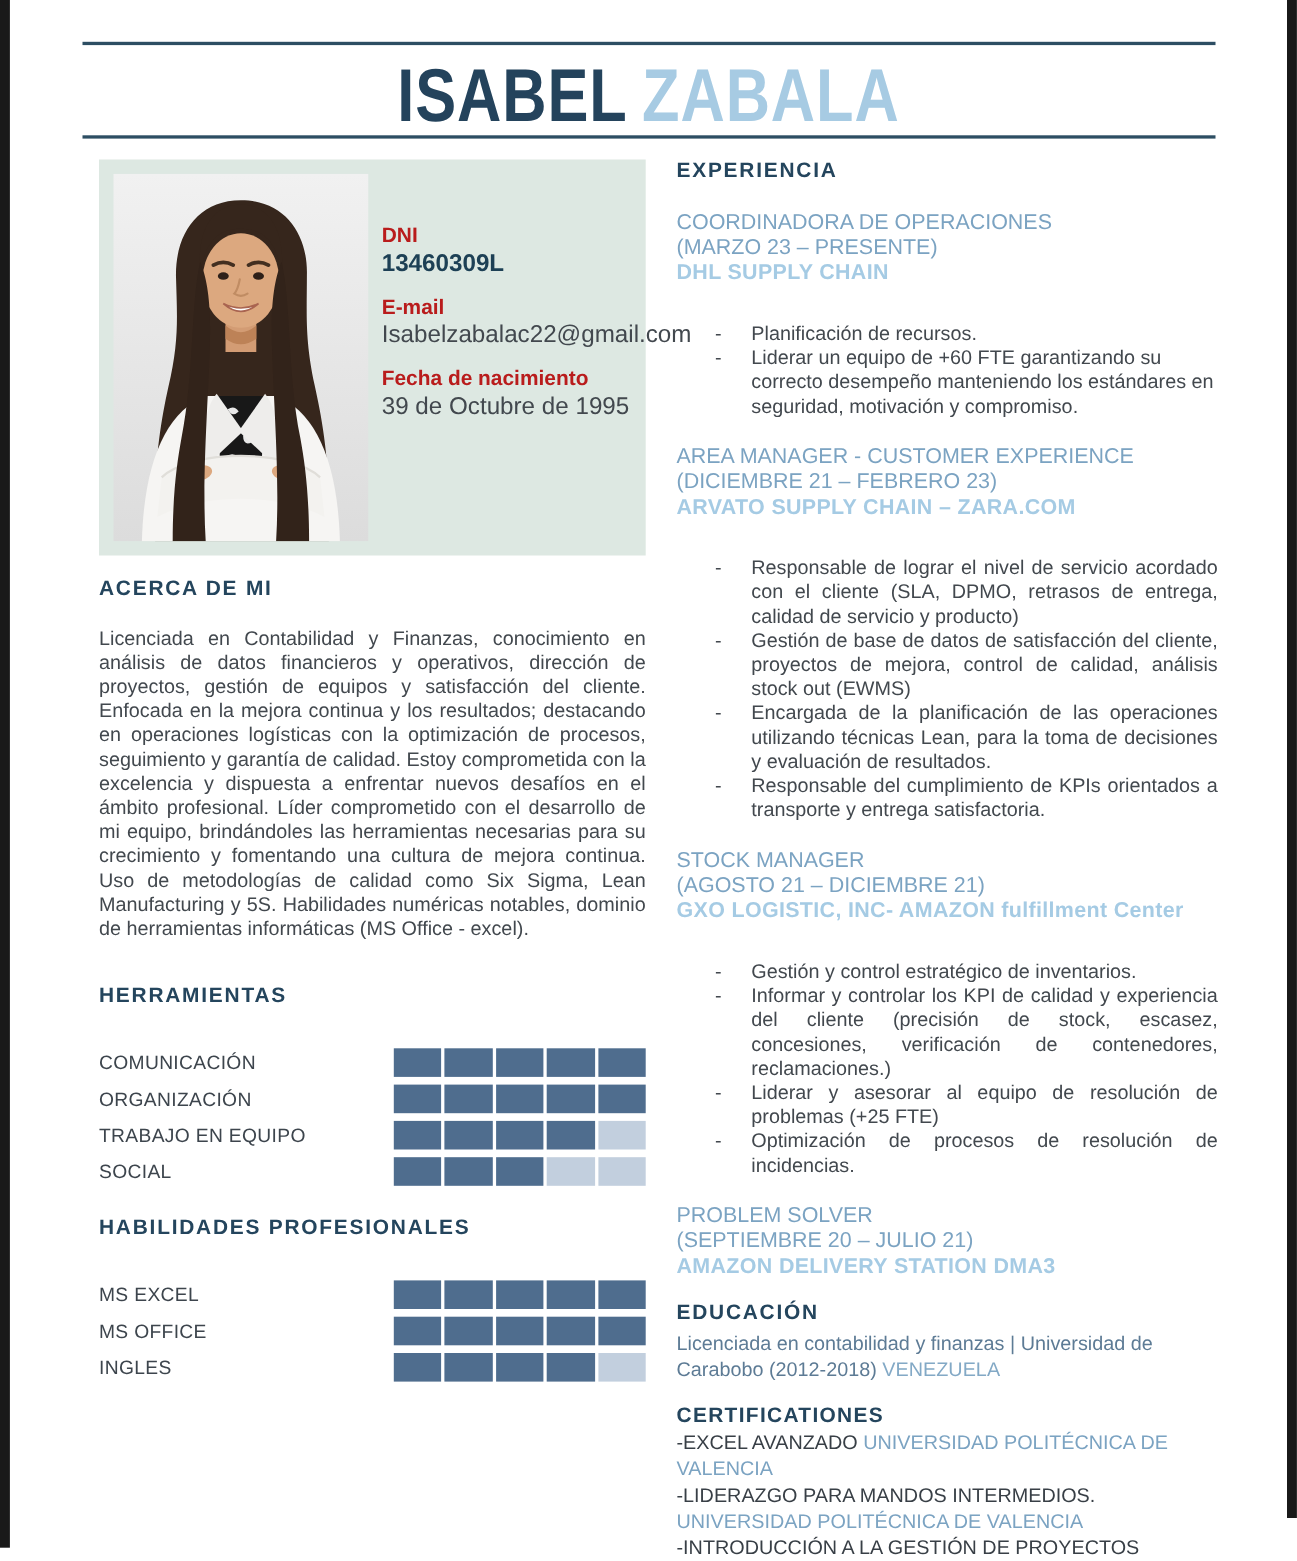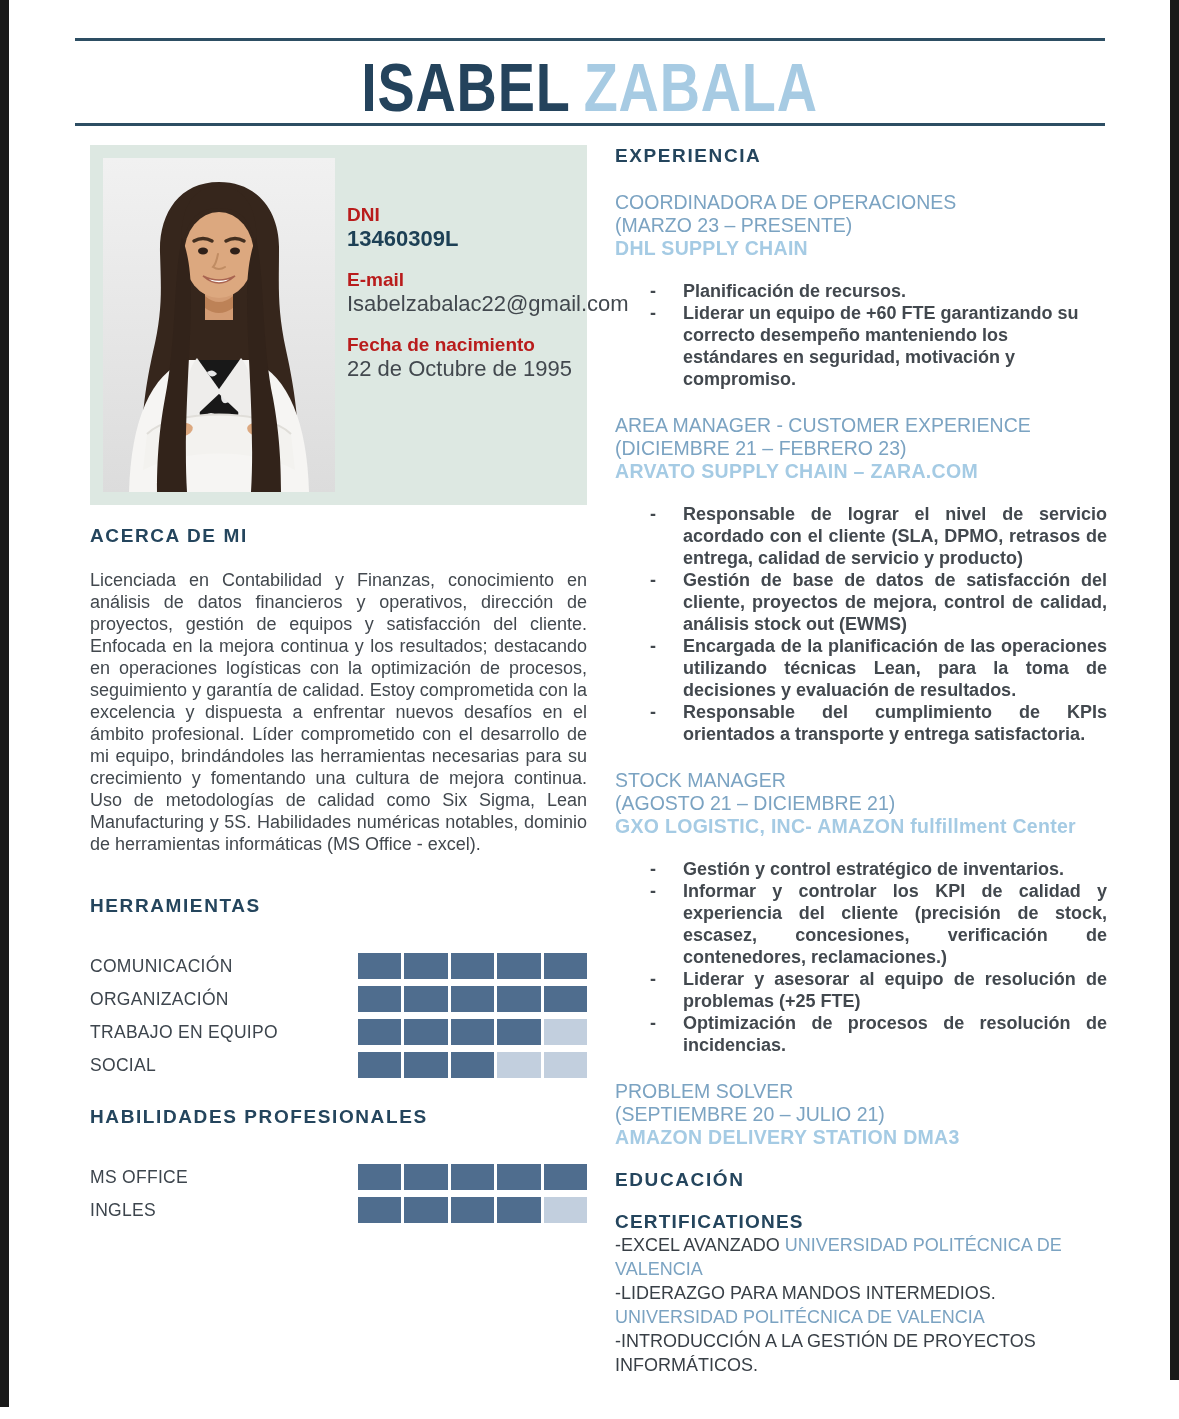--- a/index.html
+++ b/index.html
@@ -47,21 +47,21 @@
   .skill-bar { width:229px; height:26px; display:flex; gap:3px; flex:0 0 auto; }
   .seg { flex:1; }
   .seg-filled { background:#4f6d8e; }
   .seg-empty  { background:#c2cfde; }
   .prof-title { margin-top:28px; }
 
   
   .job { margin-top:24px; }
   .job-role, .job-dates { color:#7ba3c2; font-size:19.5px; line-height:23px; font-weight:normal; }
   .job-company { color:#a5cbe4; font-size:19.5px; line-height:23px; font-weight:bold; letter-spacing:0.3px; }
-  .bullets { margin-top:20px; margin-bottom:2px; list-style:none;font-weight:bold; }
+  .bullets { margin-top:32px; margin-bottom:2px; list-style:none; }
   .bullets li {
     position:relative; padding-left:68px; font-size:18px; line-height:22px;
     color:#42484e; text-align:justify;
   }
   .bullets li::before { content:"-"; position:absolute; left:35px; top:0; }
   .bullets.left-align li { text-align:left; }
 
   .edu-title { margin-top:20px; }
   .edu-text { margin-top:4px; font-size:18px; line-height:24px; color:#5d7b95; }
   .edu-text .loc { color:#83a9c6; }
@@ -123,21 +123,21 @@
         <div class="contact-group">
           <span class="contact-label">DNI</span>
           <span class="contact-value value-strong">13460309L</span>
         </div>
         <div class="contact-group">
           <span class="contact-label">E-mail</span>
           <span class="contact-value">Isabelzabalac22@gmail.com</span>
         </div>
         <div class="contact-group">
           <span class="contact-label">Fecha de nacimiento</span>
-          <span class="contact-value">22 de Octubre de 1995</span>
+          <span class="contact-value">39 de Octubre de 1995</span>
         </div>
       </div>
     </div>
 
     <h2 class="sec-title about-title">ACERCA DE MI</h2>
     <p class="about-text">Licenciada en Contabilidad y Finanzas, conocimiento en análisis de datos financieros y operativos, dirección de proyectos, gestión de equipos y satisfacción del cliente. Enfocada en la mejora continua y los resultados; destacando en operaciones logísticas con la optimización de procesos, seguimiento y garantía de calidad. Estoy comprometida con la excelencia y dispuesta a enfrentar nuevos desafíos en el ámbito profesional. Líder comprometido con el desarrollo de mi equipo, brindándoles las herramientas necesarias para su crecimiento y fomentando una cultura de mejora continua. Uso de metodologías de calidad como Six Sigma, Lean Manufacturing y 5S. Habilidades numéricas notables, dominio de herramientas informáticas (MS Office - excel).</p>
 
     <h2 class="sec-title tools-title">HERRAMIENTAS</h2>
     <div class="skills">
       <div class="skill-row">
@@ -177,20 +177,30 @@
             <span class="seg seg-filled"></span>
             <span class="seg seg-filled"></span>
             <span class="seg seg-empty"></span>
             <span class="seg seg-empty"></span>
           </span>
       </div>
     </div>
 
     <h2 class="sec-title prof-title">HABILIDADES PROFESIONALES</h2>
     <div class="skills">
+      <div class="skill-row">
+        <span class="skill-label">MS EXCEL</span>
+        <span class="skill-bar">
+            <span class="seg seg-filled"></span>
+            <span class="seg seg-filled"></span>
+            <span class="seg seg-filled"></span>
+            <span class="seg seg-filled"></span>
+            <span class="seg seg-filled"></span>
+          </span>
+      </div>
       <div class="skill-row">
         <span class="skill-label">MS OFFICE</span>
         <span class="skill-bar">
             <span class="seg seg-filled"></span>
             <span class="seg seg-filled"></span>
             <span class="seg seg-filled"></span>
             <span class="seg seg-filled"></span>
             <span class="seg seg-filled"></span>
           </span>
       </div>
@@ -244,19 +254,20 @@
       </ul>
     </div>
 
     <div class="job">
       <div class="job-role">PROBLEM SOLVER</div>
       <div class="job-dates">(SEPTIEMBRE 20 – JULIO 21)</div>
       <div class="job-company">AMAZON DELIVERY STATION DMA3</div>
     </div>
 
     <h2 class="sec-title edu-title">EDUCACIÓN</h2>
+    <p class="edu-text"><span>Licenciada en contabilidad y finanzas |  Universidad de Carabobo (2012-2018) </span><span class="loc">VENEZUELA</span></p>
 
     <h2 class="sec-title cert-title">CERTIFICATIONES</h2>
     <p class="cert-line"><span>-EXCEL AVANZADO </span><span class="org">UNIVERSIDAD POLITÉCNICA DE VALENCIA</span></p>
     <p class="cert-line"><span>-LIDERAZGO PARA MANDOS INTERMEDIOS. </span><span class="org">UNIVERSIDAD POLITÉCNICA DE VALENCIA</span></p>
     <p class="cert-line"><span>-INTRODUCCIÓN A LA GESTIÓN DE PROYECTOS INFORMÁTICOS. </span></p>
   </div>
 </div>
 
 </body></html>

